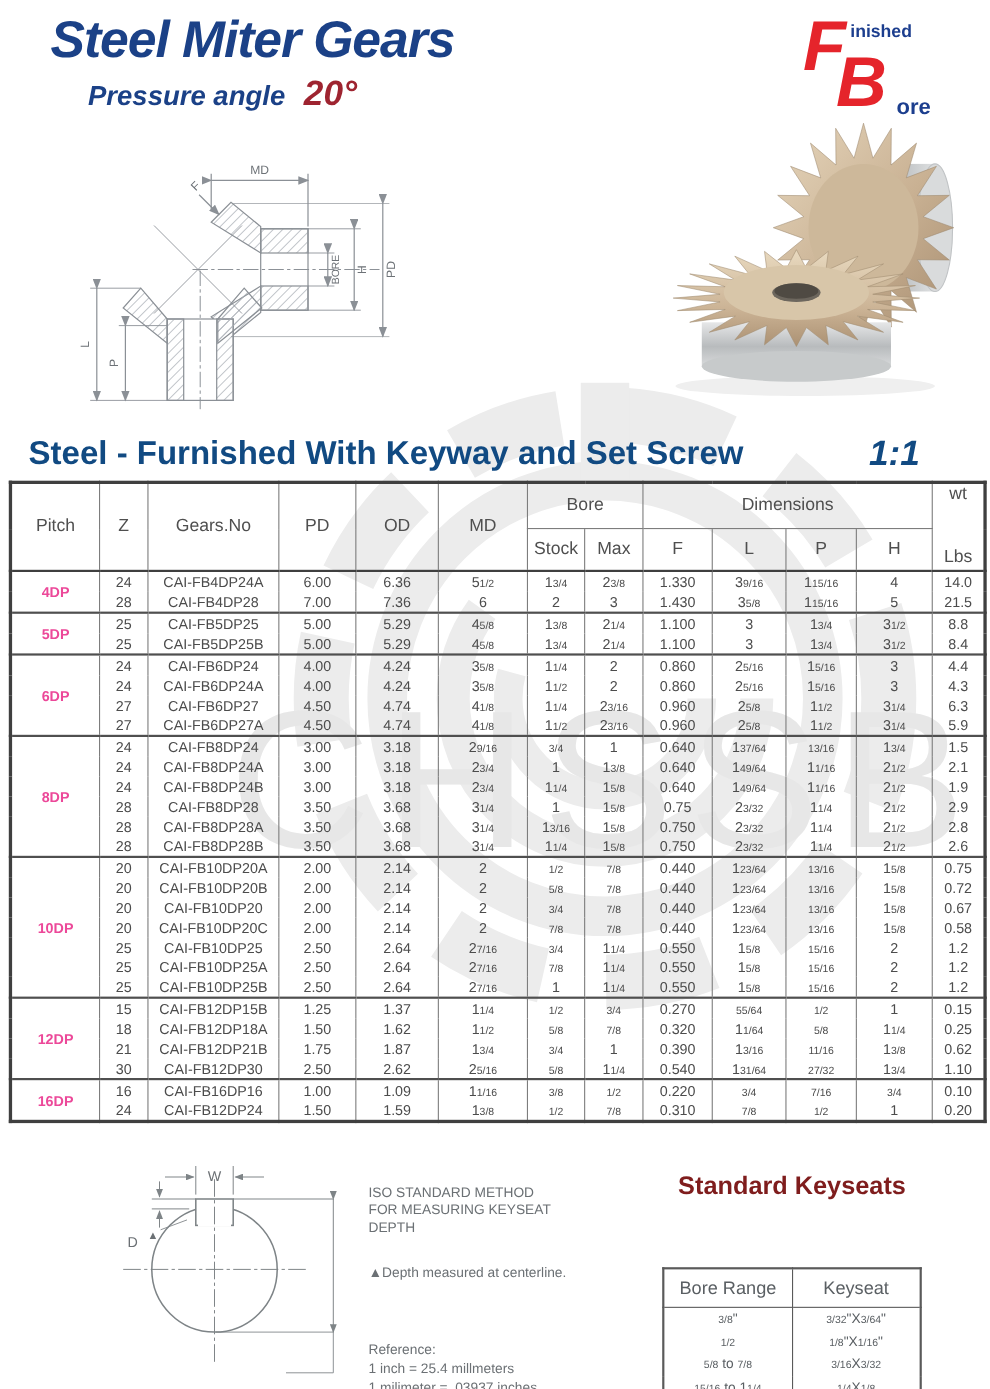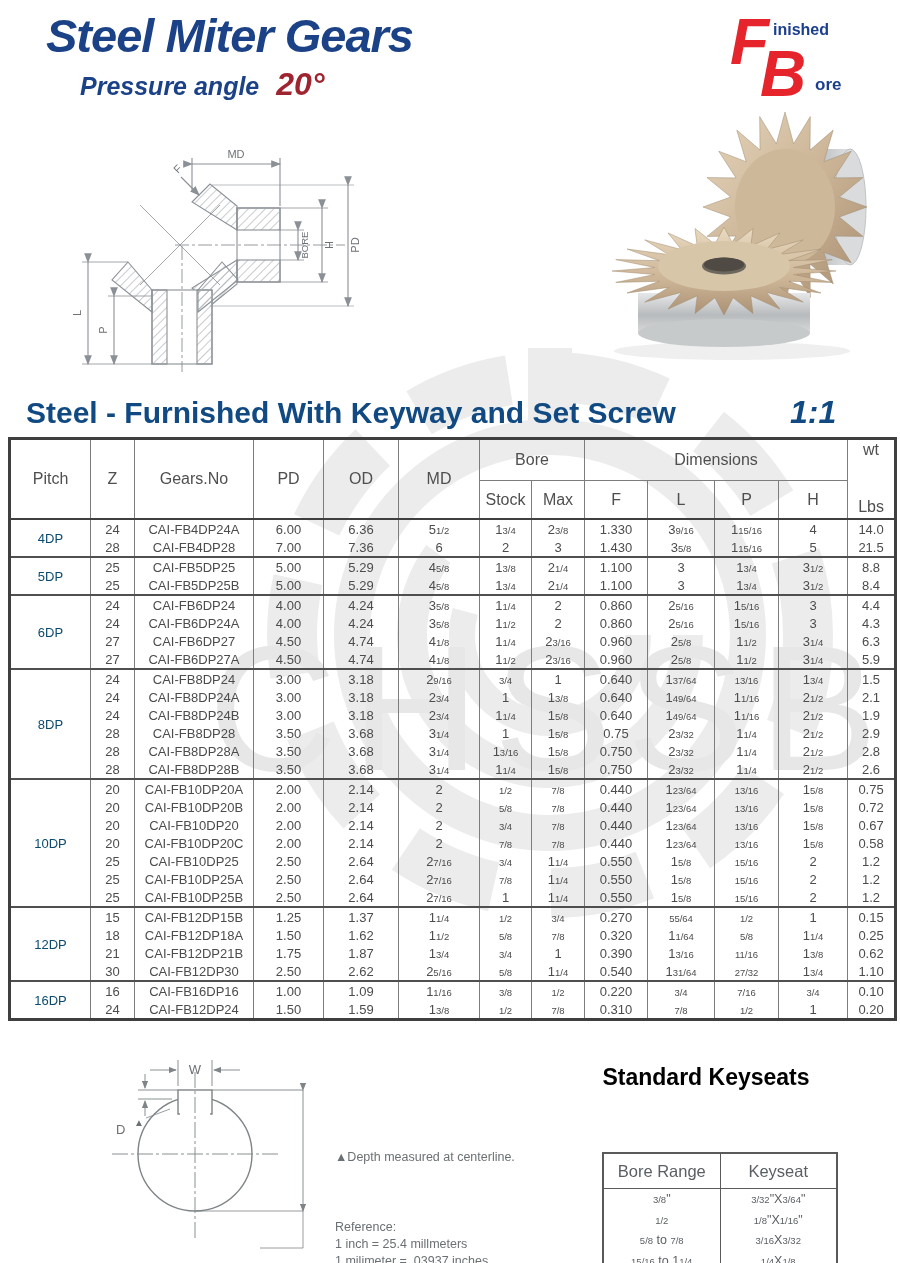--- a/index.html
+++ b/index.html
@@ -11,21 +11,21 @@
   .title{left:46px;top:8px;font-size:47px;font-weight:bold;font-style:italic;
          color:#1b4187;letter-spacing:-1px;white-space:nowrap;}
   .subtitle{left:80px;top:66px;font-size:25px;font-weight:bold;font-style:italic;
             color:#1b4187;white-space:nowrap;}
   .subtitle .deg{font-size:32px;color:#9e2430;margin-left:10px;}
   .fb{left:726px;top:10px;width:170px;height:100px;}
   .fb span{position:absolute;line-height:1;}
   .fbF{left:4px;top:0;font-size:64px;font-weight:bold;font-style:italic;color:#e5242b;}
   .fbB{left:34px;top:32px;font-size:64px;font-weight:bold;font-style:italic;color:#e5242b;}
   .fbS1{left:47px;top:12px;font-size:16px;font-weight:bold;color:#1c3e8e;}
-  .fbS2{left:89px;top:66px;font-size:17px;font-weight:bold;color:#1c3e8e;}
+  .fbS2{left:89px;top:78px;font-size:20px;font-weight:bold;color:#1c3e8e;}
 
   
   .sec{left:26px;top:396px;font-size:30px;font-weight:bold;color:#114a82;white-space:nowrap;}
   .ratio{left:790px;top:394px;font-size:32px;font-weight:bold;font-style:italic;color:#114a82;}
 
   
   .wm{left:160px;top:340px;z-index:0;}
 
   
   .tblwrap{left:8px;top:437px;z-index:1;}
@@ -37,33 +37,33 @@
   table.main thead tr.h2 th{height:37px;}
   table.main thead tr.h2 th, table.main th[rowspan]{border-bottom:2.5px solid #3f3f3f;}
   th.wt{vertical-align:top;}
   th.wt .stack{display:flex;flex-direction:column;justify-content:space-around;height:77px;gap:36px;}
   table.main tbody td{border-left:1.5px solid #7d7d7d;border-right:1.5px solid #7d7d7d;
                       border-top:none;border-bottom:none;
                       font-size:13px;text-align:center;height:18px;padding:0 1px;
                       white-space:nowrap;}
   table.main tr.gstart td{border-top:2px solid #4f4f4f;}
   td.part{text-align:left;padding-left:5px;font-size:13px;}
-  td.pitch{font-size:22px;font-weight:normal;color:#0c4a6e;}
+  td.pitch{font-size:22px;font-weight:bold;color:#ec4899;}
   .fr{font-size:9.5px;}
 
   
   .note{color:#6b7074;}
   .iso{left:335px;top:1076px;font-size:12.5px;line-height:16px;}
   .depthnote{left:335px;top:1150px;font-size:12.5px;}
   .refblock{left:335px;top:1196px;font-size:12.5px;line-height:17px;margin-top:23px;}
   .reformula{left:140px;top:1281px;font-size:17px;font-family:Liberation Mono, monospace;}
 
   
-  .kstitle{left:586px;top:1064px;width:240px;text-align:center;
-           font-size:23px;font-weight:bold;color:#000000;}
+  .kstitle{left:600px;top:1064px;width:240px;text-align:center;
+           font-size:23px;font-weight:bold;color:#7f1d1d;}
   .kstbl{left:602px;top:1152px;}
   table.ks{border-collapse:collapse;table-layout:fixed;width:234px;color:#5a5f63;
            border:2px solid #5a5a5a;}
   table.ks th{font-weight:normal;font-size:16.5px;height:34px;
               border:1.5px solid #5a5a5a;padding:0;}
   table.ks td{font-size:12.5px;height:20.5px;text-align:center;
               border-left:1.5px solid #5a5a5a;border-right:1.5px solid #5a5a5a;
               border-top:none;border-bottom:none;padding:0;}
 
   svg text{font-family:"Liberation Sans",sans-serif;}
@@ -669,20 +669,25 @@
         <path d="M0,0 L9,3.5 L0,7 Z" fill="#7e8487"></path>
       </marker>
     </defs>
     <g fill="#6b7074" font-size="13">
       <text x="145" y="42" text-anchor="middle">W</text>
       <text x="66" y="102">D</text>
       <text x="84" y="94" font-size="10">▲</text>
     </g>
   </svg>
 
+  <div class="abs note iso">
+    <div>ISO STANDARD METHOD</div>
+    <div>FOR MEASURING KEYSEAT</div>
+    <div>DEPTH</div>
+  </div>
   <div class="abs note depthnote">▲Depth measured at centerline.</div>
   <div class="abs note refblock">
     <div>Reference:</div>
     <div>1 inch = 25.4 millmeters</div>
     <div>1 milimeter = .03937 inches.</div>
   </div>
   <div class="abs note reformula">Ref: Bore + D</div>
 
   <div class="abs kstitle">Standard Keyseats</div>
   <div class="abs kstbl">

